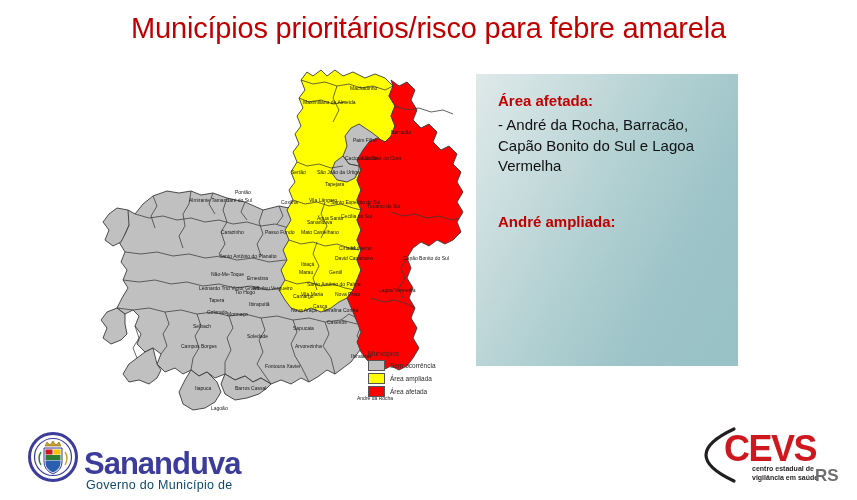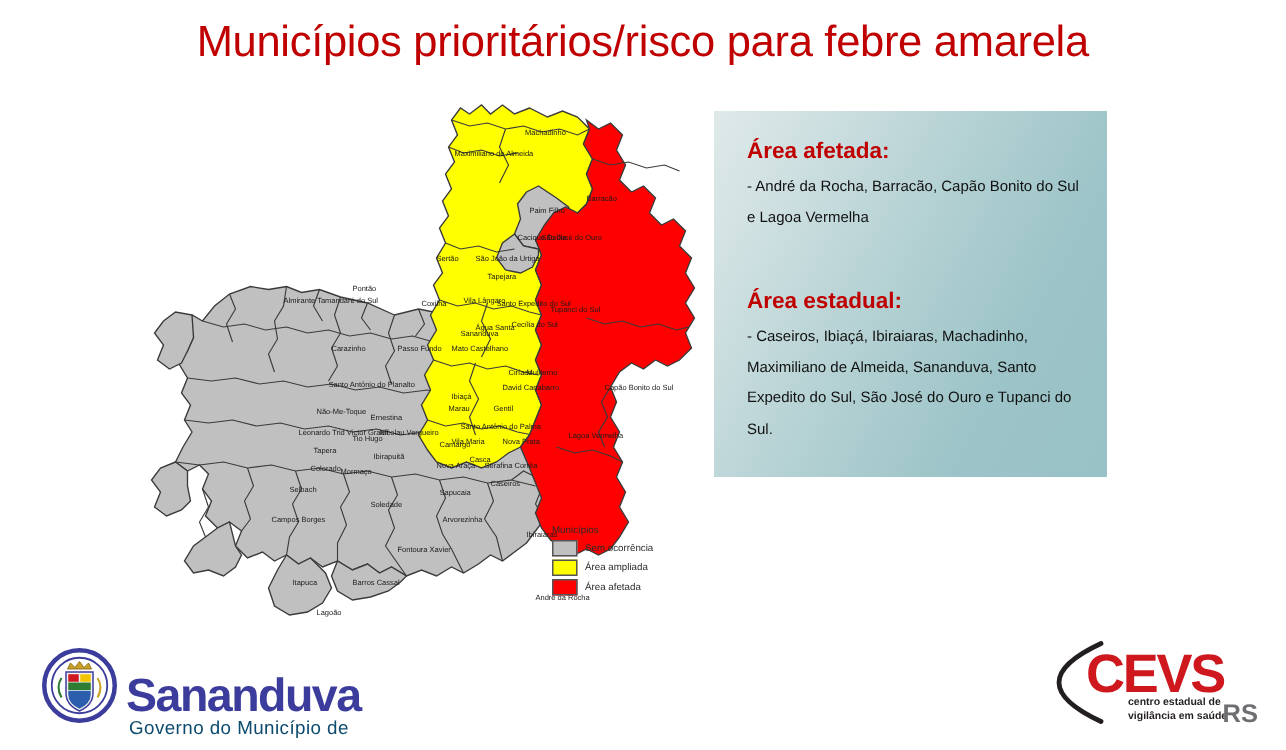--- a/index.html
+++ b/index.html
@@ -69,35 +69,35 @@
     color: #2b2b2b;
     line-height: 9px;
   }
 
   
   #info-panel {
     position: absolute;
     left: 476px;
     top: 74px;
     width: 262px;
-    height: 244px;
+    height: 292px;
     background: linear-gradient(118deg, #dfe9e9 0%, #cfe0e1 18%, #b4d1d3 45%, #9dc4c8 72%, #98c2c6 100%);
     box-sizing: border-box;
     padding: 18px 16px 10px 22px;
   }
   .panel-heading {
     color: #C00000;
     font-weight: bold;
     font-size: 15px;
     margin: 0 0 6px 0;
     font-family: "Liberation Sans", sans-serif;
   }
   .panel-body {
     color: #111111;
-    font-size: 10px;
+    font-size: 15px;
     line-height: 20.5px;
     margin: 0;
     font-family: "Liberation Sans", sans-serif;
   }
   #affected-block { margin-bottom: 0; }
   #expanded-block { margin-top: 36px; }
 
   
   #sananduva-logo {
     position: absolute;
@@ -378,22 +378,21 @@
     </div>
   </div>
 </div>
 
 <div id="info-panel">
   <div id="affected-block">
     <p class="panel-heading">Área afetada:</p>
     <p class="panel-body">- André da Rocha, Barracão, Capão Bonito do Sul e Lagoa Vermelha</p>
   </div>
   <div id="expanded-block">
-    <p class="panel-heading">Área estadual:</p>
-    <p class="panel-body">- Caseiros, Ibiaçá, Ibiraiaras, Machadinho, Maximiliano de Almeida, Sananduva, Santo Expedito do Sul, São José do Ouro e Tupanci do Sul.</p>
+    <p class="panel-heading">André ampliada:</p>
   </div>
 </div>
 
 <div id="sananduva-logo">
   <svg id="sananduva-emblem" viewBox="0 0 50 50">
     <circle cx="25" cy="25" r="23.5" fill="#ffffff" stroke="#3B3C9B" stroke-width="3"></circle>
     <circle cx="25" cy="25" r="18.5" fill="#ffffff" stroke="#3B3C9B" stroke-width="1.2"></circle>
 
     <path d="M17,14 L19,10 L22,13 L25,9 L28,13 L31,10 L33,14 Z" fill="#C8A02A" stroke="#8a6b12" stroke-width="0.6"></path>
 

